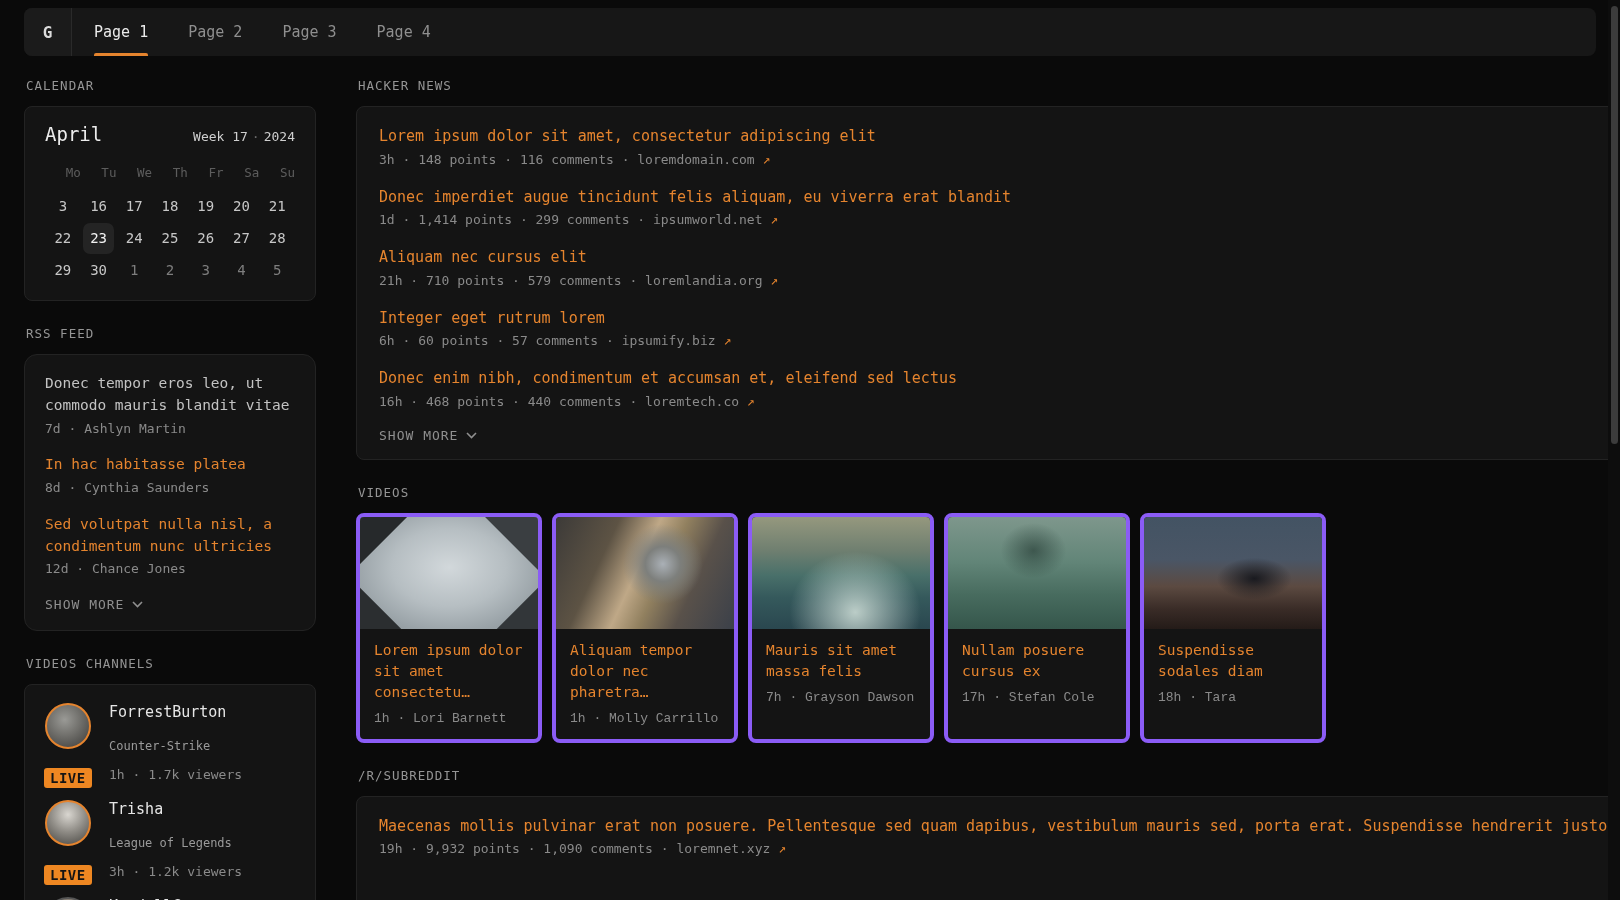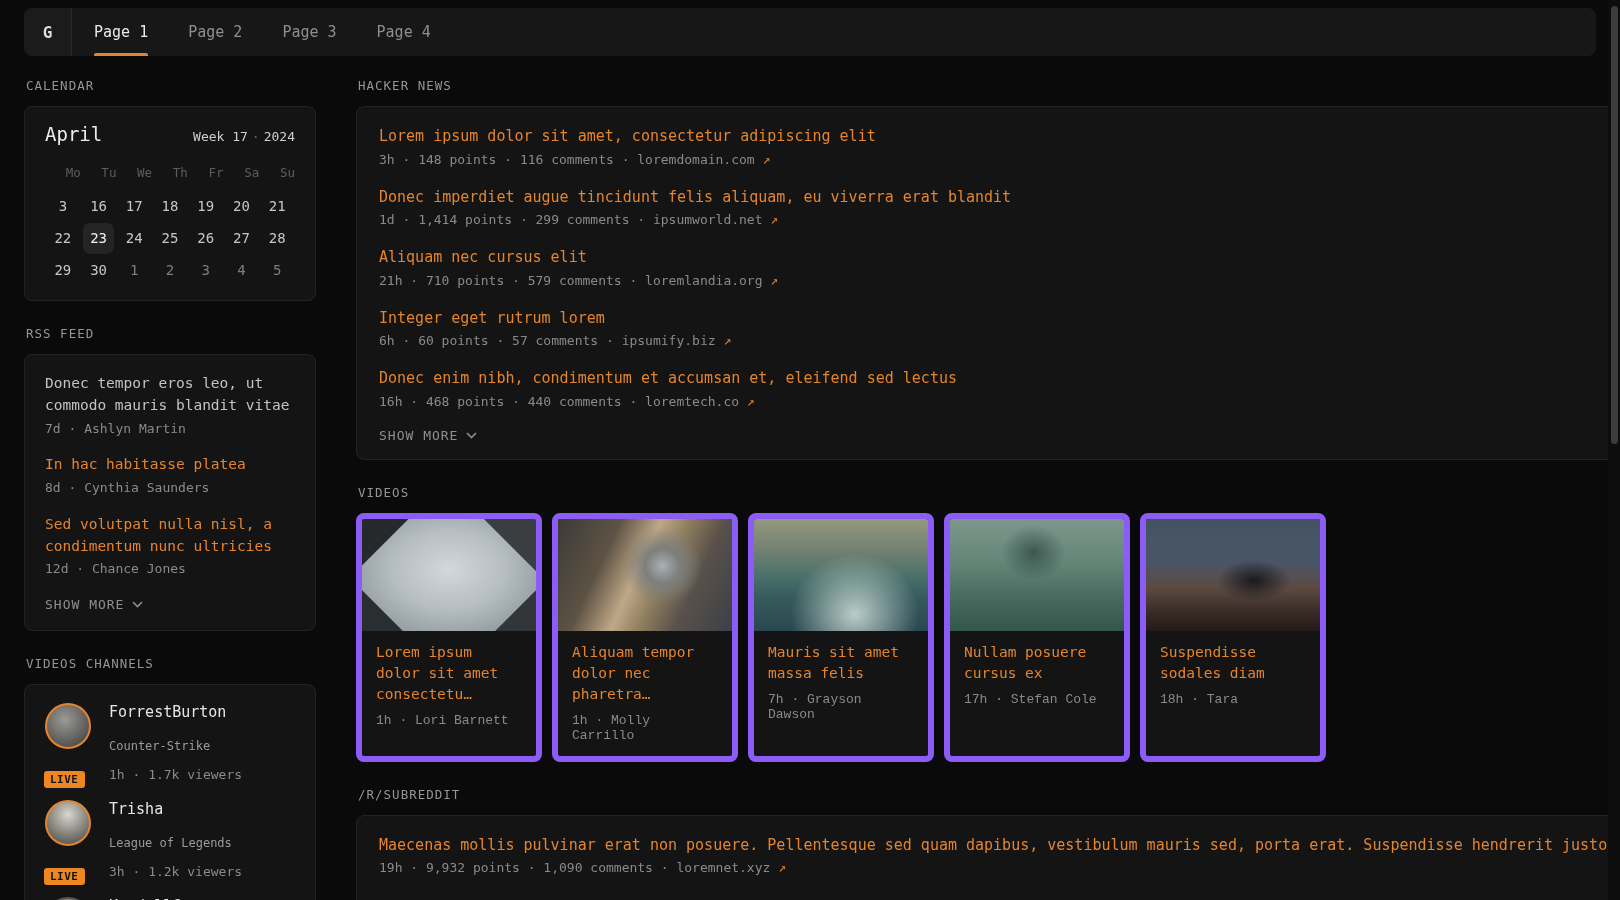--- a/index.html
+++ b/index.html
@@ -51,61 +51,61 @@
   .cal-week .sep { color:#6b6b6b; padding:0 4px; }
   .cal-grid { display:grid; grid-template-columns:repeat(7,1fr); margin-top:14px; row-gap:1px; }
   .cal-dow { font-size:12.5px; color:#5d5d5d; text-align:right; padding:6px 0 10px; }
   .cal-day {
     font-size:14px; color:#c7c7c7; text-align:center;
     height:31px; line-height:31px; border-radius:7px; margin:0 2px;
   }
   .cal-day.muted { color:#7e7e7e; }
   .cal-day.selected { background:#242424; color:#f2f2f2; }
   
-  .list-card { padding:18px 20px; }
+  .list-card { padding:18px 20px;border-radius:13px; }
   .feed-item { margin-bottom:16px; }
   .feed-title { font-size:14.5px; line-height:1.5; color:#e5842e; cursor:pointer; }
   .feed-title.muted { color:#c3c3c3; }
   .feed-meta { font-size:13px; color:#8a8a8a; margin-top:3px; line-height:1.45; }
   .show-more {
     display:flex; align-items:center; gap:8px; margin-top:18px;
     font-size:13px; letter-spacing:1px; color:#8f8f8f; cursor:pointer;
   }
   .chev { stroke:#8f8f8f; stroke-width:1.6; fill:none; }
   
   .tw-card { padding:18px 20px; }
   .tw-row { display:flex; gap:16px; margin-bottom:18px; cursor:pointer; }
   .tw-avatar-wrap { position:relative; width:48px; flex:0 0 48px; }
   .tw-avatar {
     width:46px; height:46px; border-radius:50%;
     border:2px solid #e5842e;
   }
   .tw-avatar.offline { border-color:#555; }
   .live-badge {
     position:absolute; left:-3px; bottom:-8px;
-    background:#ee8722; color:#141414; font-size:11px; font-weight:bold;
+    background:#ee8722; color:#141414; font-size:14px; font-weight:bold;
     padding:2px 6px; border-radius:5px; border:2px solid #141414;
     letter-spacing:0.5px;
   }
   .tw-name { font-size:15px; color:#e6e6e6; }
   .tw-cat  { font-size:12px; color:#9a9a9a; margin-top:18px; }
   .tw-meta { font-size:13px; color:#8a8a8a; margin-top:14px; }
   
   .hn-card { padding:18px 22px 16px; }
   .hn-item { margin-bottom:19px; }
   .hn-title { font-size:15px; line-height:1.5; color:#e5842e; cursor:pointer; }
   .hn-meta { font-size:13px; color:#8a8a8a; margin-top:4px; }
   .domain-link { color:#8a8a8a; cursor:pointer; }
   .arrow { color:#e5842e; }
   
   .videos-strip { overflow:hidden; }
   .videos-row { display:flex; gap:10px; width:2000px; }
   .video-card {
     width:186px; flex:0 0 186px; background:#141414;
-    border:6px solid #8b5cf6; border-radius:8px; overflow:hidden; cursor:pointer;
+    border:4px solid #8b5cf6; border-radius:8px; overflow:hidden; cursor:pointer;
   }
   .video-thumb { width:100%; height:112px; }
   .video-body { padding:11px 14px 13px; }
   .video-title { font-size:14.5px; line-height:1.45; color:#e5842e; }
   .video-meta { font-size:13px; color:#8a8a8a; margin-top:8px;font-family:Liberation Mono, monospace; }
   
   .scrollbar-track { position:absolute; top:0; right:0; width:12px; height:900px; background:#0d0d0d; }
   .scrollbar-thumb { position:absolute; top:6px; right:2px; width:7px; height:438px;
                      background:#3c3c3c; border-radius:4px; cursor:pointer; }
 </style>

